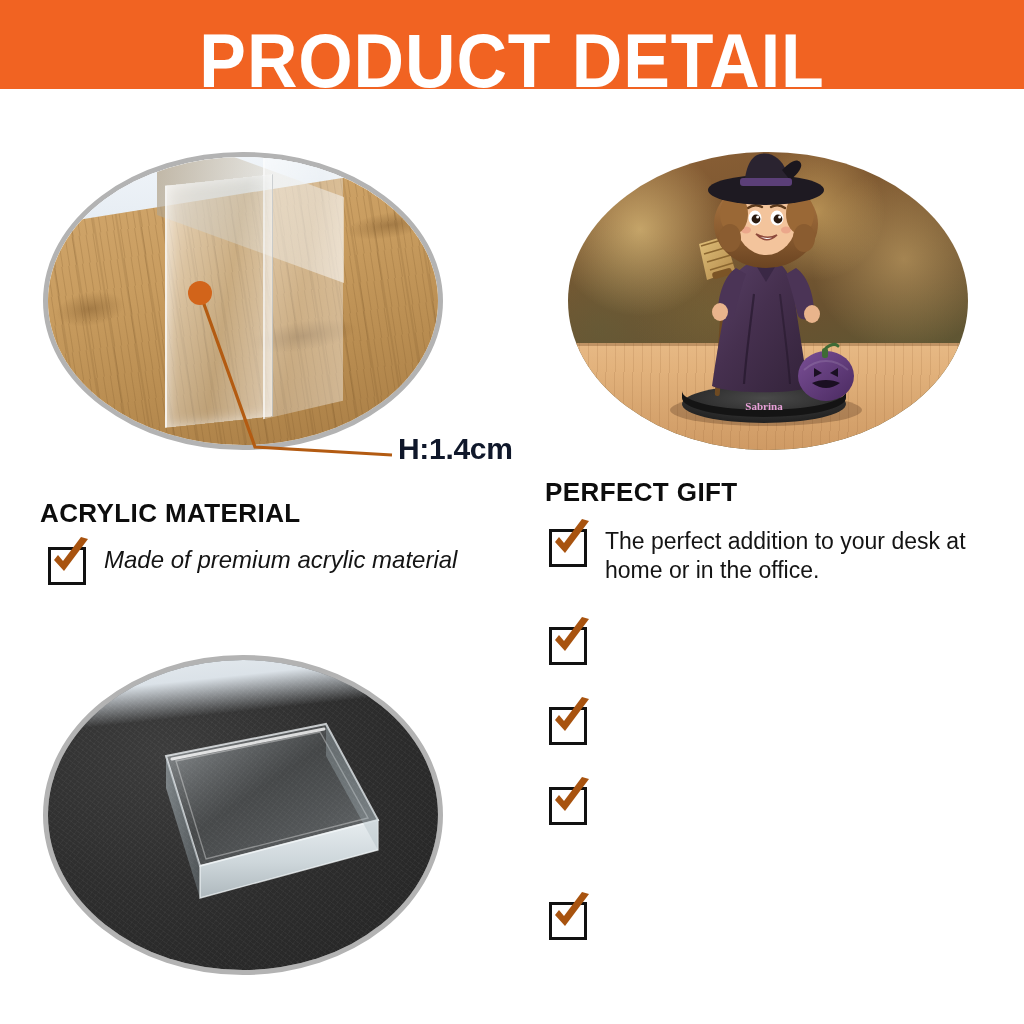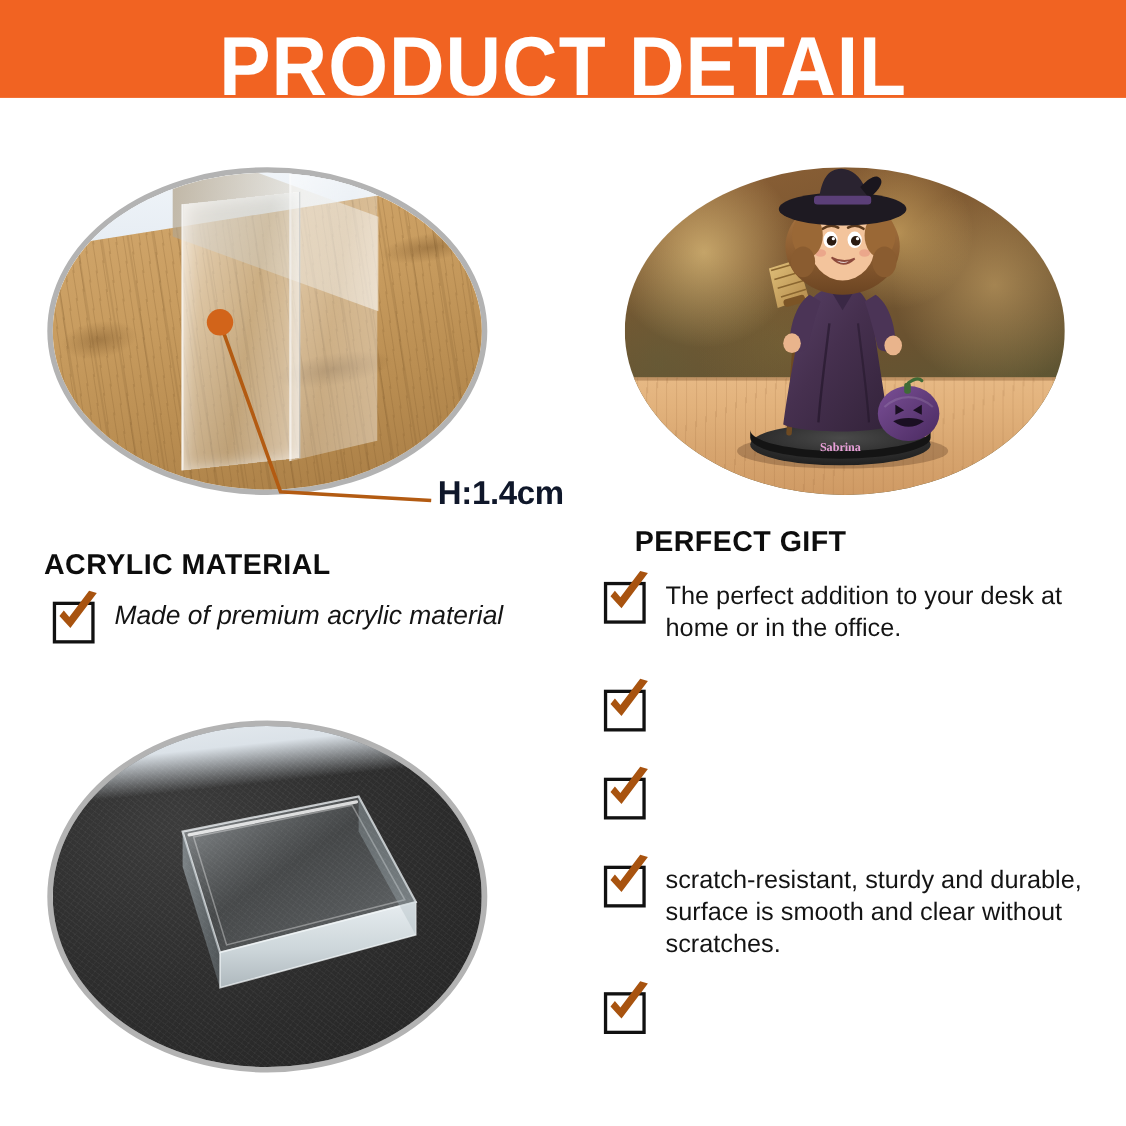--- a/index.html
+++ b/index.html
@@ -205,21 +205,21 @@
   
   .section-heading {
     position: absolute;
     color: #0d0d0d;
     font-size: 26px;
     font-weight: bold;
     letter-spacing: .4px;
     white-space: nowrap;
   }
   #heading-acrylic-material { left: 40px; top: 498px; }
-  #heading-perfect-gift     { left: 577px; top: 477px; }
+  #heading-perfect-gift     { left: 545px; top: 477px; }
 
   .feature-row {
     position: absolute;
     display: flex;
     align-items: flex-start;
   }
   .checkbox {
     position: relative;
     width: 38px; height: 38px;
     flex: 0 0 38px;
@@ -458,21 +458,20 @@
     </svg>
   </span>
 </div>
 
 <div class="feature-row col-right" id="feature-scratch">
   <span class="checkbox">
     <svg viewBox="0 0 46 46" aria-hidden="true">
       <path d="M7 24 L17 35 L41 3 L34 1 L16 25 L11 19 Z" fill="#A8530F"></path>
     </svg>
   </span>
-  <span class="feature-text">scratch-resistant, sturdy and durable, surface is smooth and clear without scratches.</span>
 </div>
 
 <div class="feature-row col-right" id="feature-safe">
   <span class="checkbox">
     <svg viewBox="0 0 46 46" aria-hidden="true">
       <path d="M7 24 L17 35 L41 3 L34 1 L16 25 L11 19 Z" fill="#A8530F"></path>
     </svg>
   </span>
 </div>
 

